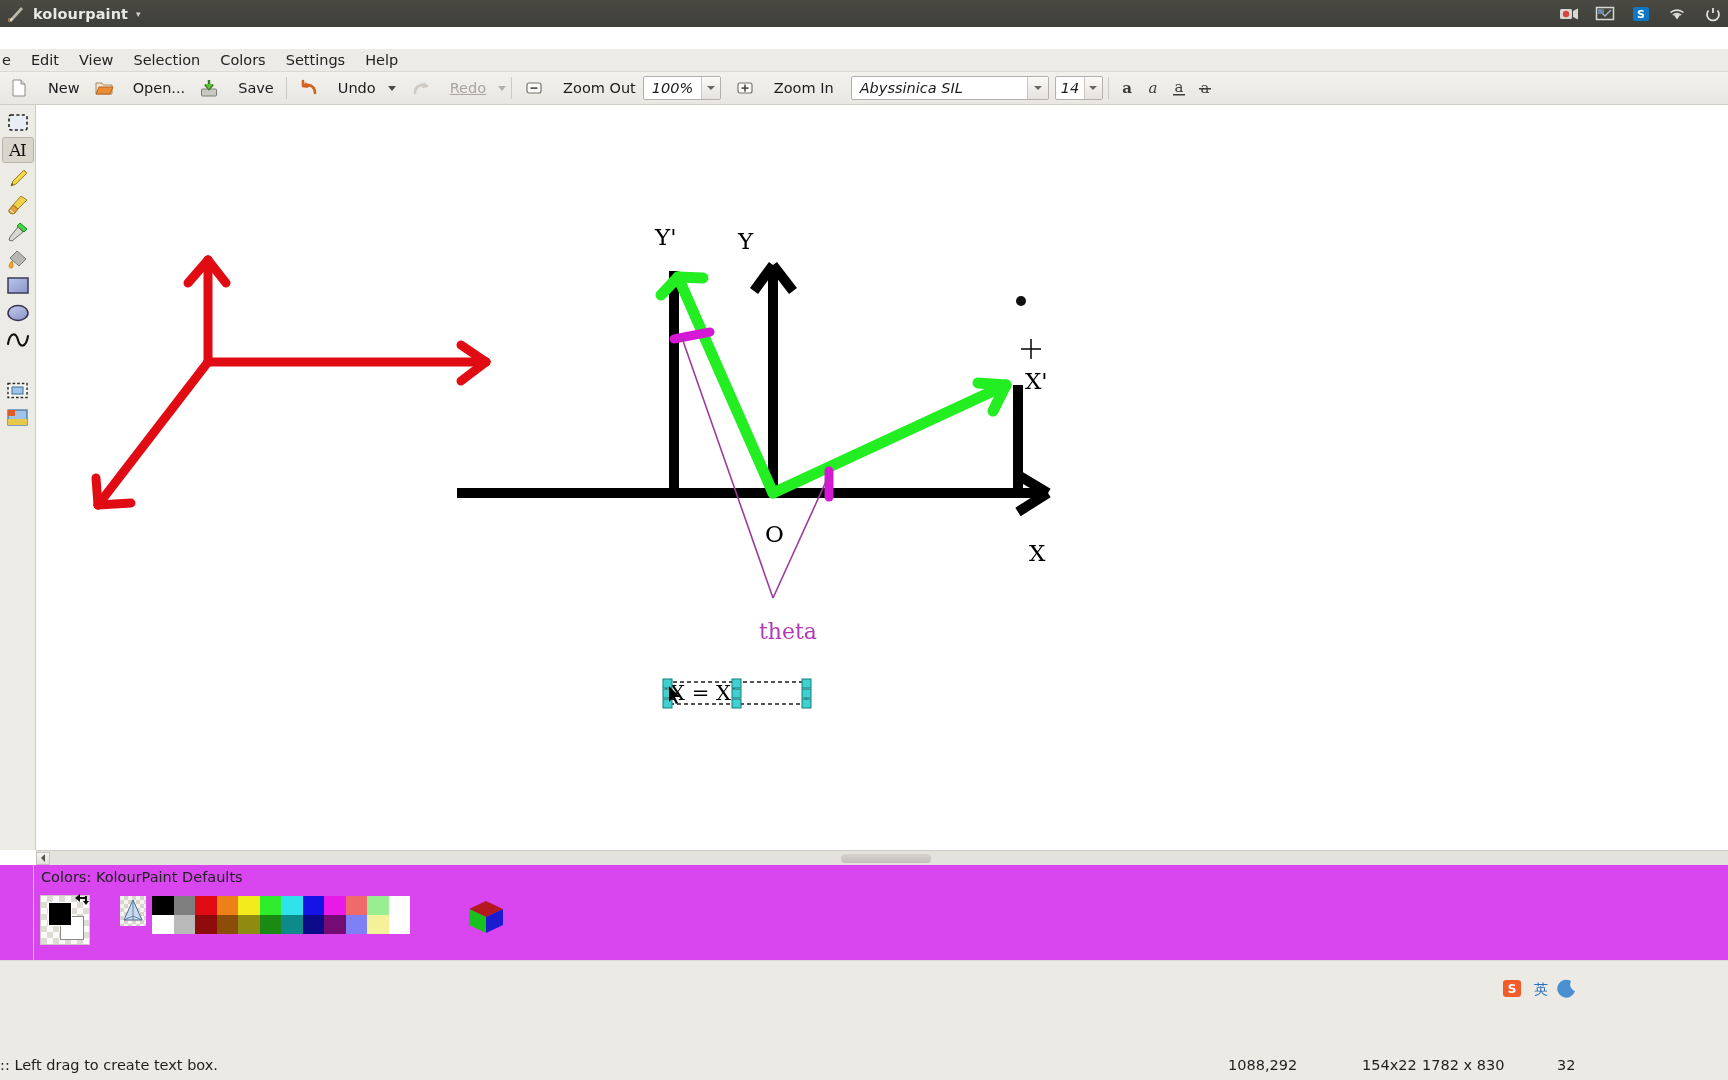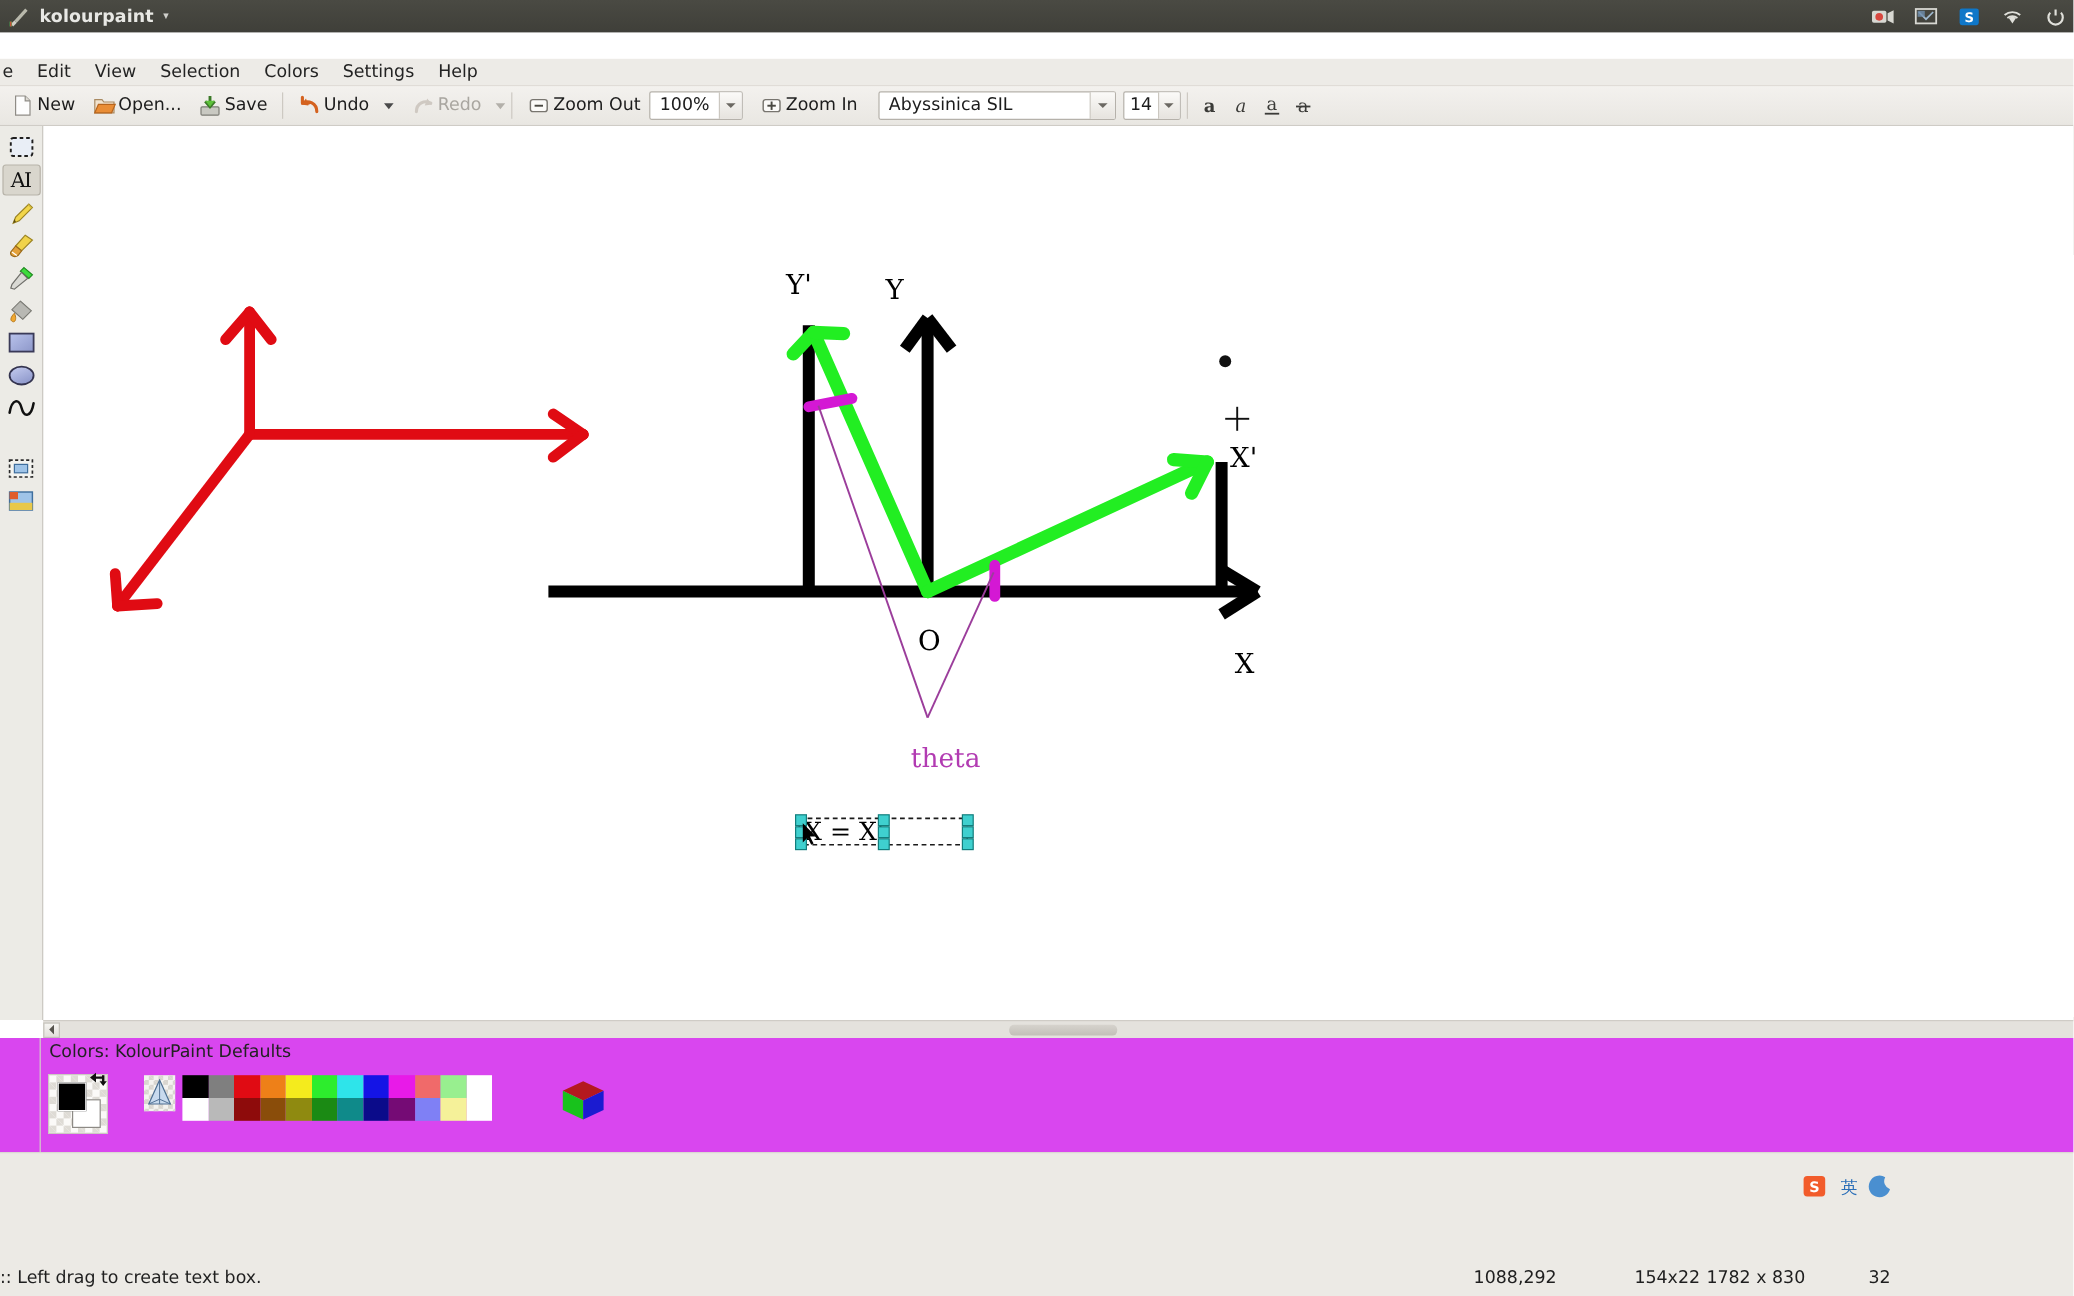--- a/index.html
+++ b/index.html
@@ -51,38 +51,38 @@
   .menuitem:first-child { margin-left: -8px; }
 
   
   .toolbar {
     position: absolute; top: 72px; left: 0; width: 1728px; height: 33px;
     background: linear-gradient(to bottom,#f3f1ee,#e9e7e2);
     border-bottom: 1px solid #cfccc6;
     display: flex; align-items: center; font-size: 14.5px; color: #1c1c1c;
   }
   .tb-btn {
-    display: flex; align-items: center; gap: 2px;
+    display: flex; align-items: center; gap: 19px;
     padding: 2px 7px; height: 27px; border-radius: 3px; cursor: default;
     white-space: nowrap;
   }
-  .tb-btn.disabled { color: #a9a6a0; }
+  .tb-btn.disabled { color: #a9a6a0; text-decoration: underline; }
   .tb-sep { width: 1px; height: 22px; background: #cdc9c2; margin: 0 5px; }
   .ico { width: 20px; height: 20px; display:block; flex: 0 0 auto; }
   .arrow-dd {
     width: 0; height: 0; border-left: 4.5px solid transparent;
     border-right: 4.5px solid transparent; border-top: 5px solid #4a4a4a;
     margin-left: 5px;
   }
   .arrow-dd.dim { border-top-color: #b3b0aa; }
   .combo {
     display: flex; align-items: center; height: 24px;
     border: 1px solid #b5b1aa; background: #fff; border-radius: 2px;
   }
-  .combo .val { padding: 0 8px; font-size: 14.5px; white-space: nowrap; }
+  .combo .val { padding: 0 8px; font-size: 14.5px; white-space: nowrap; font-style: italic; }
   .combo .dd-btn {
     width: 21px; height: 22px; border-left: 1px solid #cbc7c0;
     background: linear-gradient(to bottom,#fbfaf8,#e6e3de);
     display: flex; align-items: center; justify-content: center;
   }
   .combo .dd-btn i {
     width: 0; height: 0; border-left: 4px solid transparent;
     border-right: 4px solid transparent; border-top: 4.5px solid #6b6862;
     display: block;
   }

